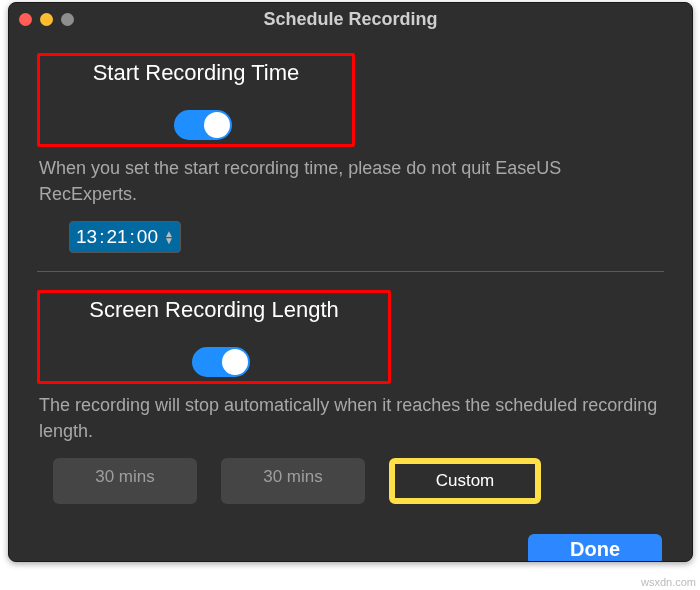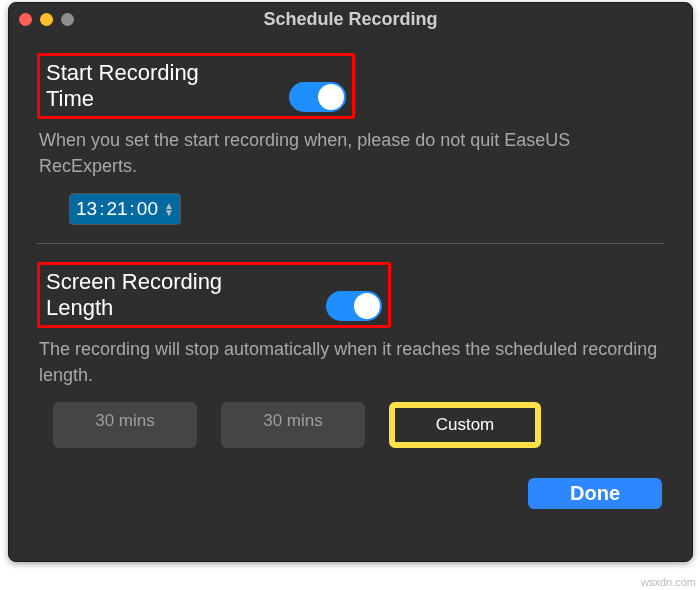--- a/index.html
+++ b/index.html
@@ -44,22 +44,23 @@
   .dot.yellow{background:#febc2e;}
   .dot.gray{background:#8e8e8e;}
   .title{
     position:absolute;left:0;right:0;text-align:center;
     font-size:18px;color:#cfcfcf;pointer-events:none;
   }
 
   .content{padding:18px 28px 0 28px;}
 
   .section-row{
-    display:flex;align-items:flex-end;gap:24px;
+    display:flex;align-items:center;gap:24px;
     padding:6px 6px;
+    flex-direction:column;
   }
   .section-title{font-size:22px;color:#fff;}
   .hl{border:3px solid var(--hl);border-radius:2px;padding:4px 6px;}
   .hl .toggle{margin-left:14px;}
 
   .toggle{
     width:58px;height:30px;border-radius:30px;
     background:var(--accent);
     position:relative;display:inline-block;vertical-align:middle;
   }
@@ -145,21 +146,21 @@
 
     <div class="content">
 
       
       <div class="section-row hl" style="width:300px">
         <span class="section-title">Start Recording Time</span>
         <span class="toggle">
             <span class="knob"></span>
           </span>
       </div>
-      <div class="desc">When you set the start recording when, please do not quit EaseUS RecExperts.</div>
+      <div class="desc">When you set the start recording time, please do not quit EaseUS RecExperts.</div>
       <div class="time-input">
         <span>13</span>
         <span class="sep">:</span>
         <span>21</span>
         <span class="sep">:</span>
         <span>00</span>
         <span class="step">
           <span>▲</span>
             <span>▼</span>
         </span>

